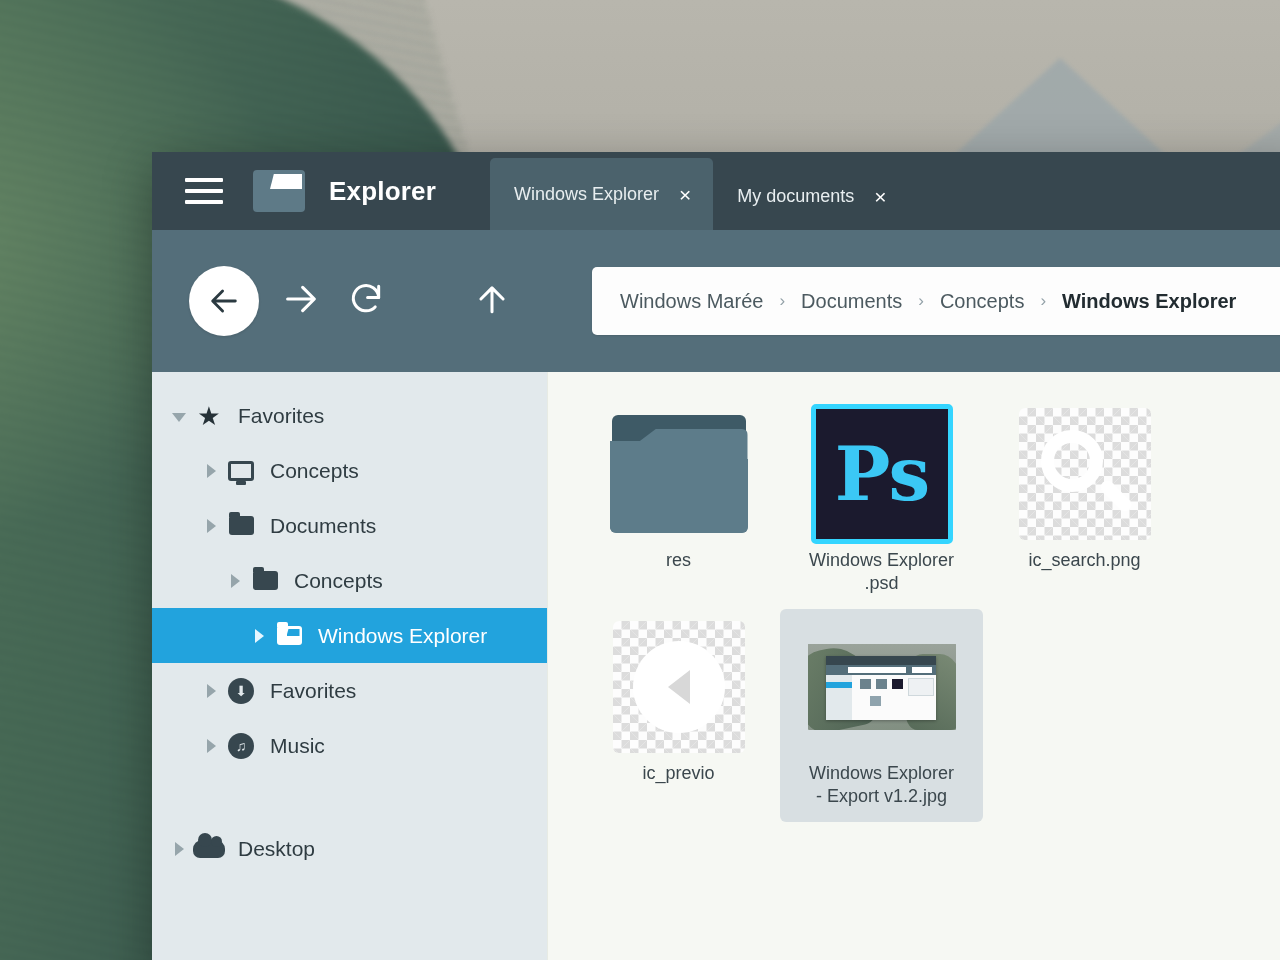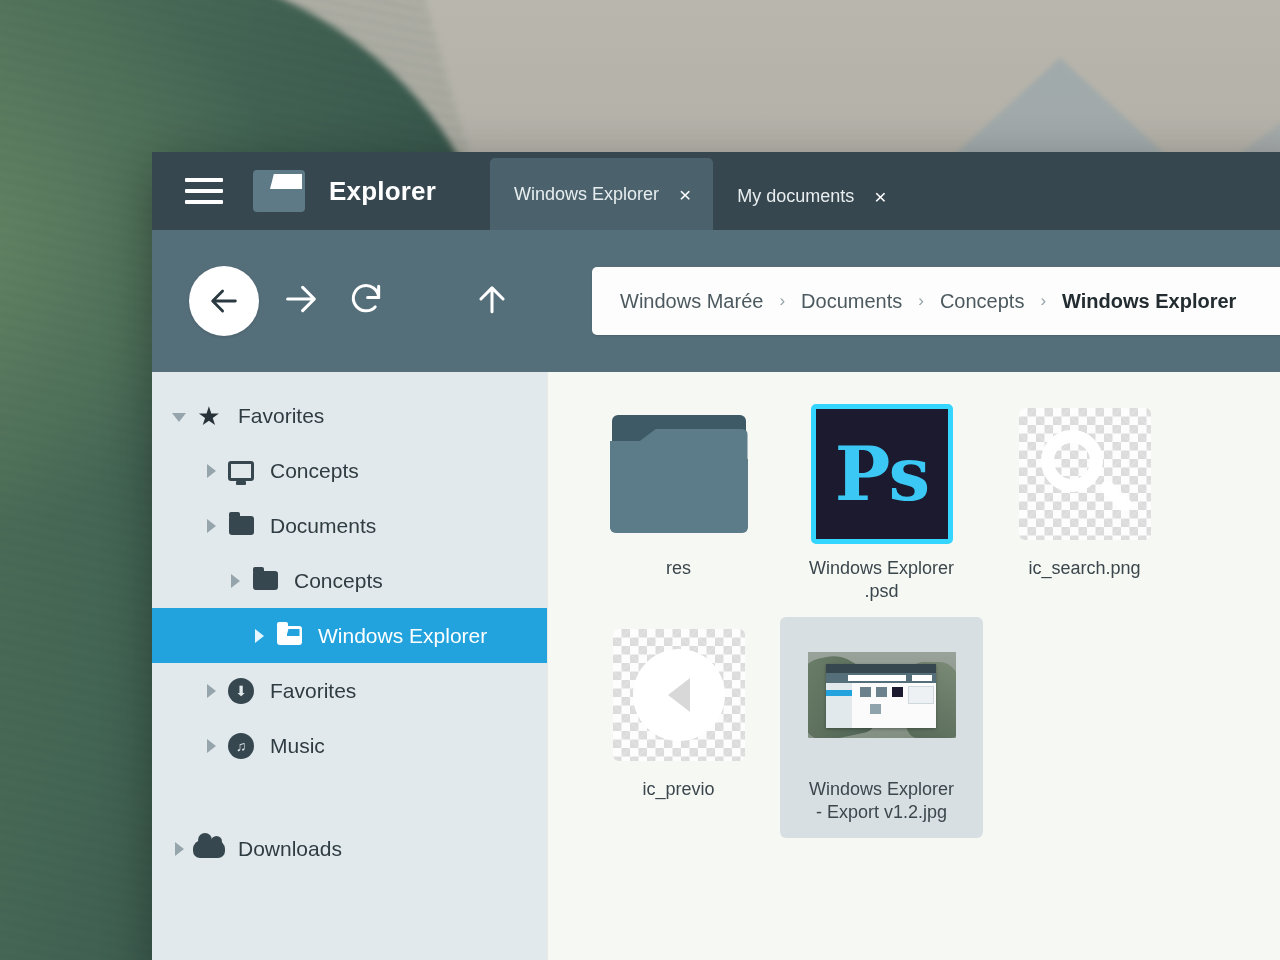--- a/index.html
+++ b/index.html
@@ -256,21 +256,21 @@
     display: flex; flex-wrap: wrap; align-content: flex-start;
   }
   .file {
     width: 203px; padding: 10px 6px 14px;
     display: flex; flex-direction: column; align-items: center;
     border-radius: 6px; cursor: pointer;
   }
   .file.selected { background: #d8dfe2; }
   .thumb { height: 135px; display: flex; align-items: center; justify-content: center; }
   .fname {
-    margin-top: 16px; font-size: 18px; color: #3b474d; text-align: center;
+    margin-top: 8px; font-size: 18px; color: #3b474d; text-align: center;
     line-height: 1.28; word-break: break-word;
   }
 
   
   .bigfolder { width: 138px; height: 118px; position: relative; }
   .bigfolder .back {
     position: absolute; left: 2px; top: 0; width: 134px; height: 106px;
     background: #3e5a66; border-radius: 6px;
   }
   .bigfolder .sheet {
@@ -534,21 +534,21 @@
 
       <div class="tree-gap"></div>
 
       <div class="tree-item" style="padding-left:14px">
         <div class="tw">
             <span class="arrow-r"></span>
           </div>
         <div class="ti-icon">
             <span class="cloud-ic"></span>
           </div>
-        <div class="ti-label">Downloads</div>
+        <div class="ti-label">Desktop</div>
       </div>
     </div>
 
     <div class="content">
       <div class="content-edge"></div>
       <div class="grid">
 
         <div class="file">
           <div class="thumb">
             <div class="bigfolder">

